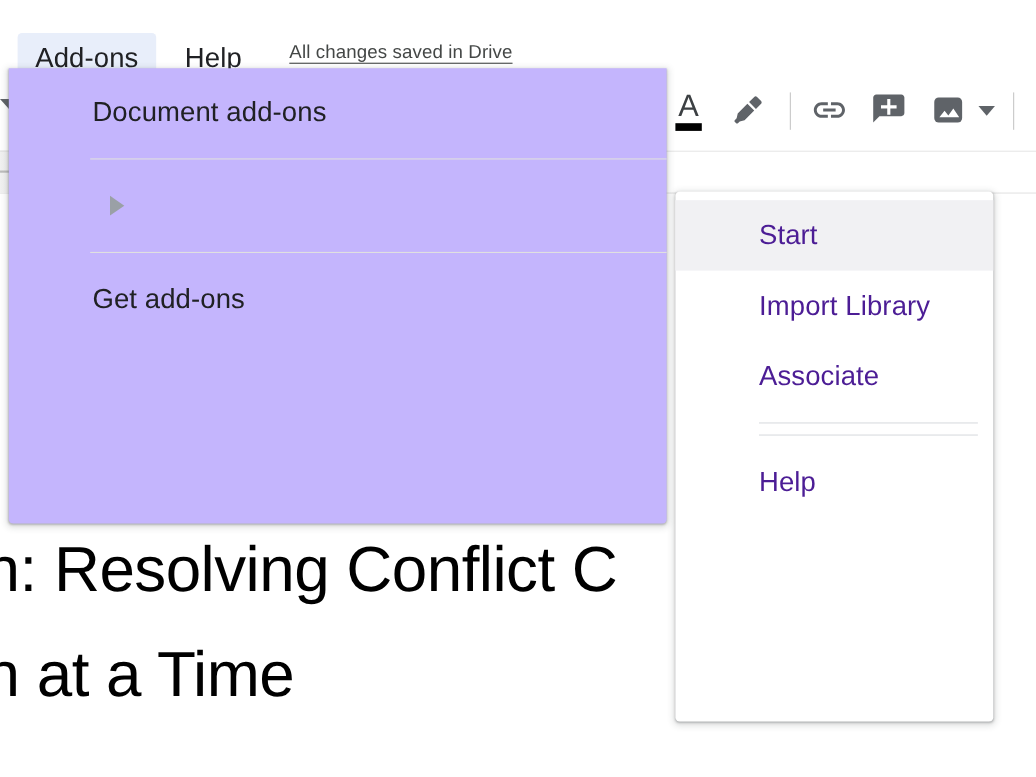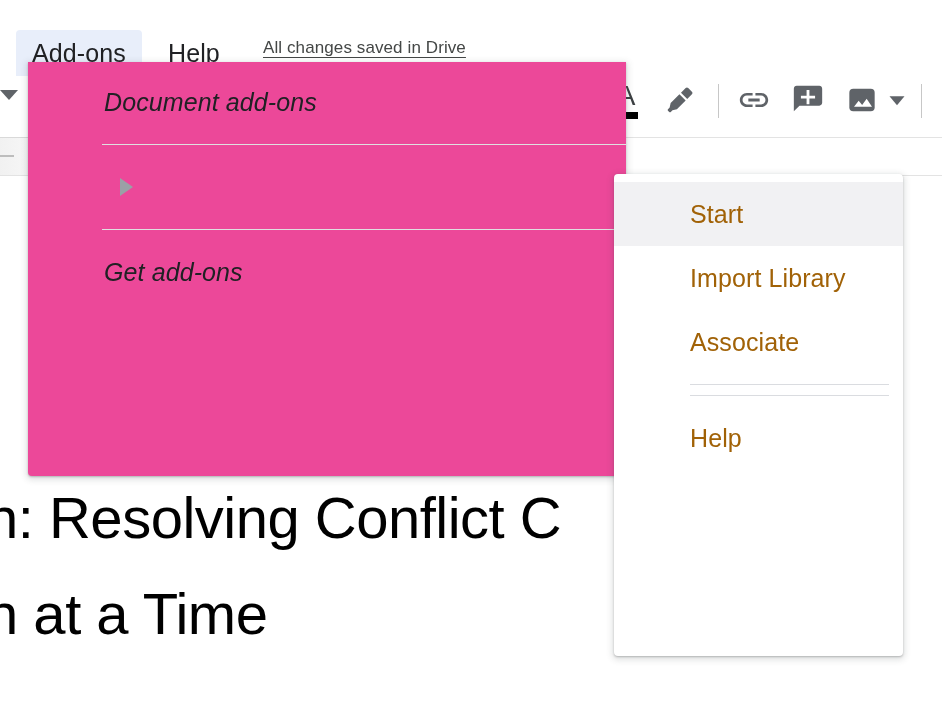--- a/index.html
+++ b/index.html
@@ -112,28 +112,27 @@
   }
   .doc-title {
     position: absolute; left: -14px; top: 294px;
     font-size: 58px; line-height: 96px;
     color: #000000; white-space: nowrap;
     letter-spacing: -0.5px;
   }
 
   
   .menu-panel {
-    position: absolute; left: 28px; top: 62px;
+    position: absolute; left: 8px; top: 62px;
     width: 598px; height: 414px;
-    background: #ec4899;
+    background: #c4b5fd;
     border-radius: 0 0 4px 4px;
     box-shadow: 0 2px 6px 2px rgba(60,64,67,0.15), 0 1px 2px rgba(60,64,67,0.30);
     z-index: 20;
     padding: 8px 0;
-    font-style: italic;
   }
   .mi {
     position: relative; height: 64px;
     display: flex; align-items: center;
     padding: 0 22px 0 76px;
     font-size: 25px; color: #202124; letter-spacing: 0.1px;
     cursor: default;
   }
   .mi.hovered { background: #f1f1f3; }
   .mi .label { flex: 1; }
@@ -155,21 +154,21 @@
     width: 289px; height: 482px;
     background: #ffffff;
     border-radius: 4px;
     box-shadow: 0 2px 6px 2px rgba(60,64,67,0.15), 0 1px 2px rgba(60,64,67,0.30);
     z-index: 25;
     padding: 8px 0;
   }
   .smi {
     height: 64px; display: flex; align-items: center;
     padding: 0 20px 0 76px;
-    font-size: 25px; color: #a16207; letter-spacing: 0.1px;
+    font-size: 25px; color: #4c1d95; letter-spacing: 0.1px;
     cursor: default;
   }
   .smi.hovered { background: #f1f1f3; }
   .smi-sep { height: 1px; background: #dadce0; margin: 10px 14px 10px 76px; }
 </style>
 </head>
 <body>
 
 <div id="root">
 

